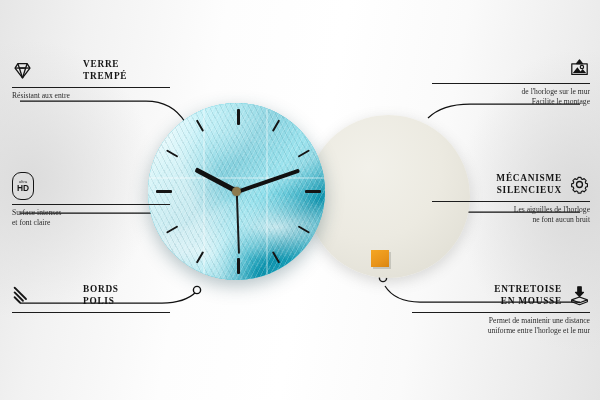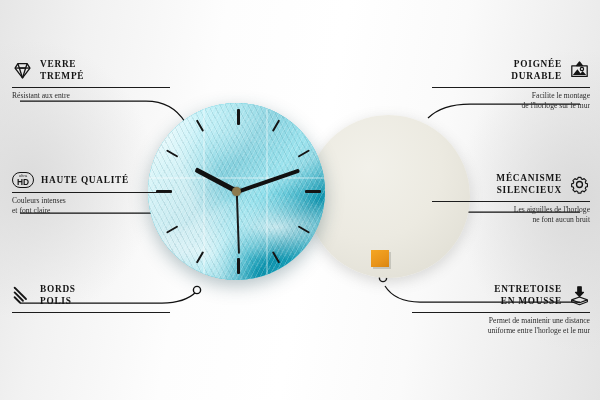--- a/index.html
+++ b/index.html
@@ -61,26 +61,26 @@
           background:linear-gradient(150deg,#f5a623 0%,#e8941a 60%,#d9850f 100%);
           box-shadow:2px 2px 0 rgba(160,160,150,.45); }
 
   
   .callout { position:absolute; width:158px; }
   .callout.left  { left:12px;  text-align:left; }
   .callout.right { right:10px; text-align:right; }
   .co-head { display:flex; align-items:center; gap:7px; }
   .callout.right .co-head { justify-content:flex-end; }
   .co-title { font-size:9.3px; font-weight:bold; letter-spacing:.75px; line-height:1.33;
-              color:#141414; text-transform:uppercase; }
+              color:#141414; text-transform:uppercase;margin-left:43px; }
   .co-rule { height:1px; background:#1c1c1c; margin:4px 0 3px; }
   .co-sub { font-size:7.6px; line-height:1.38; color:#2b2b2b; }
   .ico { width:21px; height:21px; flex:0 0 21px; }
   .ico svg { display:block; width:21px; height:21px; }
-  .hdbox { width:22px; height:16px; flex:0 0 22px; border:1.6px solid #141414; border-radius:9px;
+  .hdbox { width:22px; height:28px; flex:0 0 22px; border:1.6px solid #141414; border-radius:9px;
            display:flex; flex-direction:column; align-items:center; justify-content:center;
            font-family:"Liberation Sans", sans-serif; line-height:1; }
   .hdbox .u { font-size:3.9px; letter-spacing:.2px; color:#141414; }
   .hdbox .h { font-size:8.4px; font-weight:bold; color:#141414; margin-top:.5px; }
 
   svg.leaders { position:absolute; inset:0; width:600px; height:400px; pointer-events:none; }
 </style>
 </head>
 <body>
 
@@ -157,26 +157,25 @@
     </div>
   </div>
 
   <div class="callout left" style="top:172px">
     <div class="co-head">
       <span class="hdbox">
         <span class="u">ultra</span>
         <span class="h">HD</span>
       </span>
       <div class="co-title">
-        <div>HAUTE QUALITÉ</div>
-      </div>
-    </div>
-    <div class="co-rule"></div>
-    <div class="co-sub">
-      <div>Couleurs intenses</div>
+      </div>
+    </div>
+    <div class="co-rule"></div>
+    <div class="co-sub">
+      <div>Surface intenses</div>
       <div>et font claire</div>
     </div>
   </div>
 
   <div class="callout left" style="top:283px">
     <div class="co-head">
       <span class="ico">
         <svg viewBox="0 0 24 24" stroke="#141414" fill="none" stroke-linecap="round">
           <path d="M3 3 L16 16" stroke-width="2.1"></path>
           <path d="M3 8.5 L12.5 18" stroke-width="2.1"></path>
@@ -186,37 +185,33 @@
       <div class="co-title">
         <div>BORDS</div>
         <div>POLIS</div>
       </div>
     </div>
     <div class="co-rule"></div>
   </div>
 
   <div class="callout right" style="top:58px">
     <div class="co-head">
-      <div class="co-title">
-        <div>POIGNÉE</div>
-        <div>DURABLE</div>
-      </div>
       <span class="ico">
         <svg viewBox="0 0 24 24" stroke="#141414" stroke-width="1.4" fill="none" stroke-linejoin="round">
           <path d="M12 2.2 L8.6 6.4 H15.4 Z" fill="#141414"></path>
           <rect x="3.2" y="6.6" width="17.6" height="12.2"></rect>
           <path d="M4.4 17.2 L9.6 10.6 L13.2 15.4 L15.6 12.6 L19.6 17.2 Z" fill="#141414" stroke="none"></path>
           <circle cx="14.8" cy="10.3" r="1.9"></circle>
         </svg>
       </span>
     </div>
     <div class="co-rule"></div>
     <div class="co-sub">
+      <div>de l'horloge sur le mur</div>
       <div>Facilite le montage</div>
-      <div>de l'horloge sur le mur</div>
     </div>
   </div>
 
   <div class="callout right" style="top:283px; width:178px">
     <div class="co-head">
       <div class="co-title">
         <div>ENTRETOISE</div>
         <div>EN MOUSSE</div>
       </div>
       <span class="ico">

